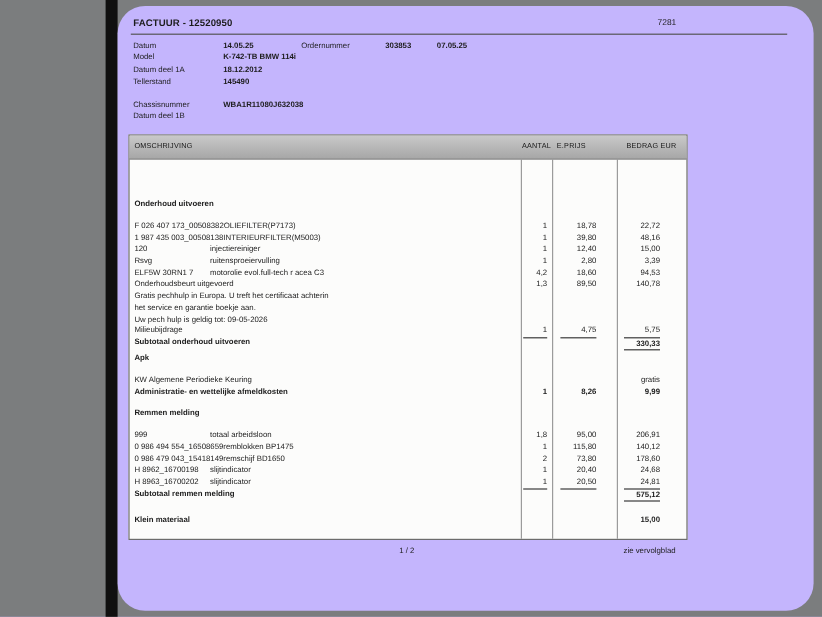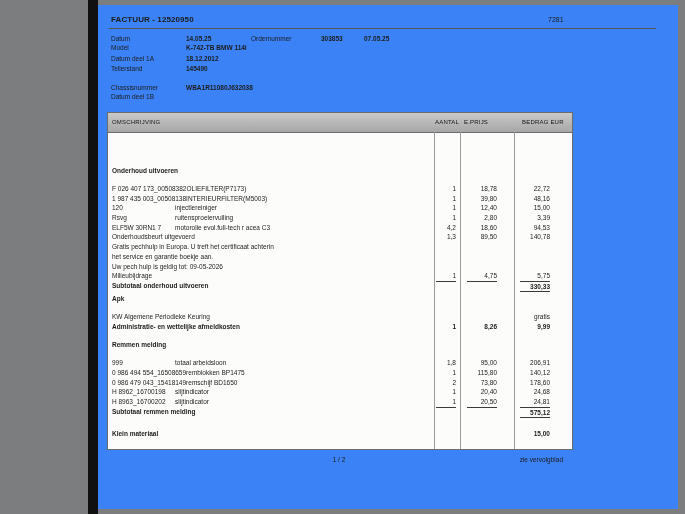--- a/index.html
+++ b/index.html
@@ -3,21 +3,21 @@
 <meta charset="utf-8">
 <style>
   html,body{margin:0;padding:0;}
   body{
     width:685px;height:514px;position:relative;overflow:hidden;
     background:#7b7d7e;
     font-family:"Liberation Sans",sans-serif;
     -webkit-font-smoothing:antialiased;
   }
   .strip{position:absolute;left:88px;top:0;width:10px;height:514px;background:#101010;}
-  .page{position:absolute;left:98px;top:5px;width:580px;height:504px;background:#3b82f6;color:#1c1c1c;}
+  .page{position:absolute;left:98px;top:5px;width:580px;height:504px;background:#c4b5fd;color:#1c1c1c;border-radius:23px;}
   .title{position:absolute;left:13px;top:10px;font-size:8px;font-weight:bold;letter-spacing:.1px;white-space:nowrap;}
   .code{position:absolute;left:450px;top:11px;font-size:7px;}
   .rule{position:absolute;left:11px;top:23px;width:547px;height:0;border-top:1px solid #555;}
   .meta{position:absolute;left:0;top:28px;width:564px;height:80px;font-size:6.5px;}
   .meta-row{position:absolute;left:0;width:100%;height:9px;}
   .meta-row span{position:absolute;top:0;white-space:nowrap;}
   .mv{font-weight:bold;}
   .table{position:absolute;left:9px;top:107px;width:464px;height:336px;border:1px solid #6c6c6c;background:#fcfcfb;}
   .thead{position:absolute;left:0;top:0;right:0;height:19px;
     background:linear-gradient(180deg,#c9c9c9,#a7a7a7);border-bottom:1px solid #6c6c6c;}

